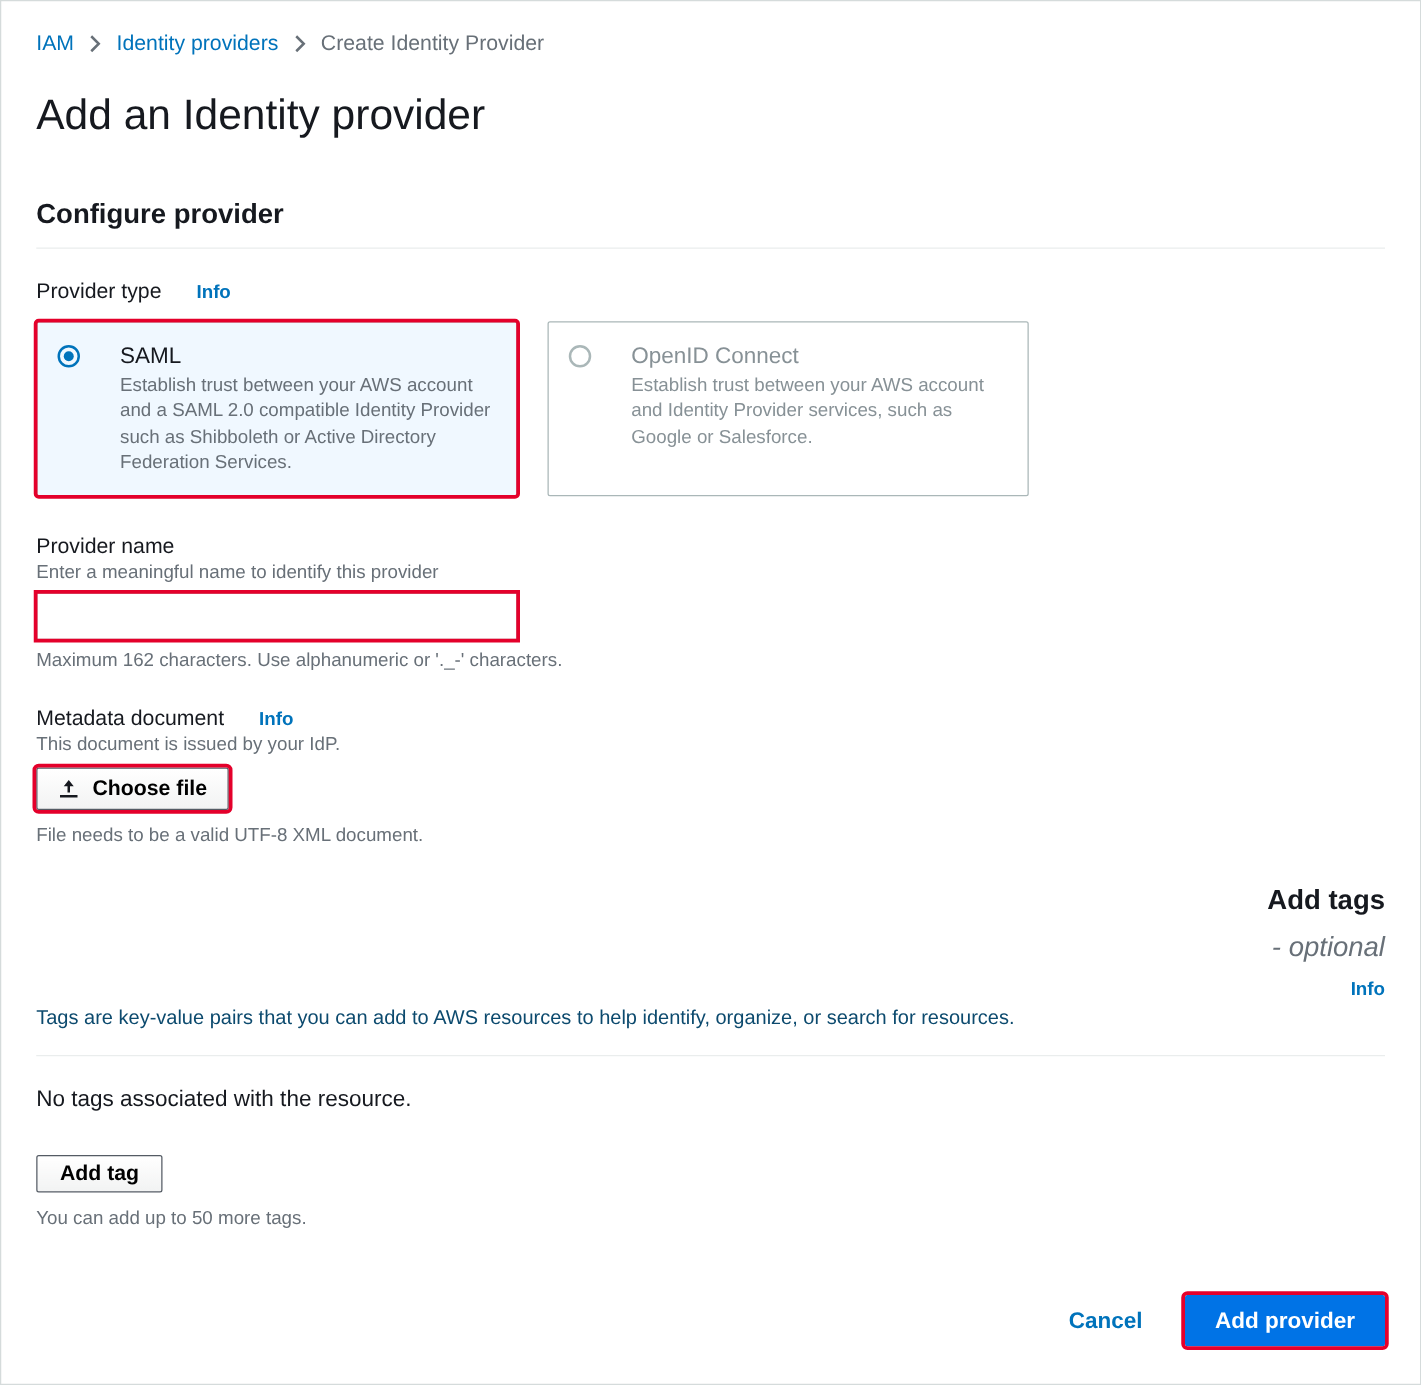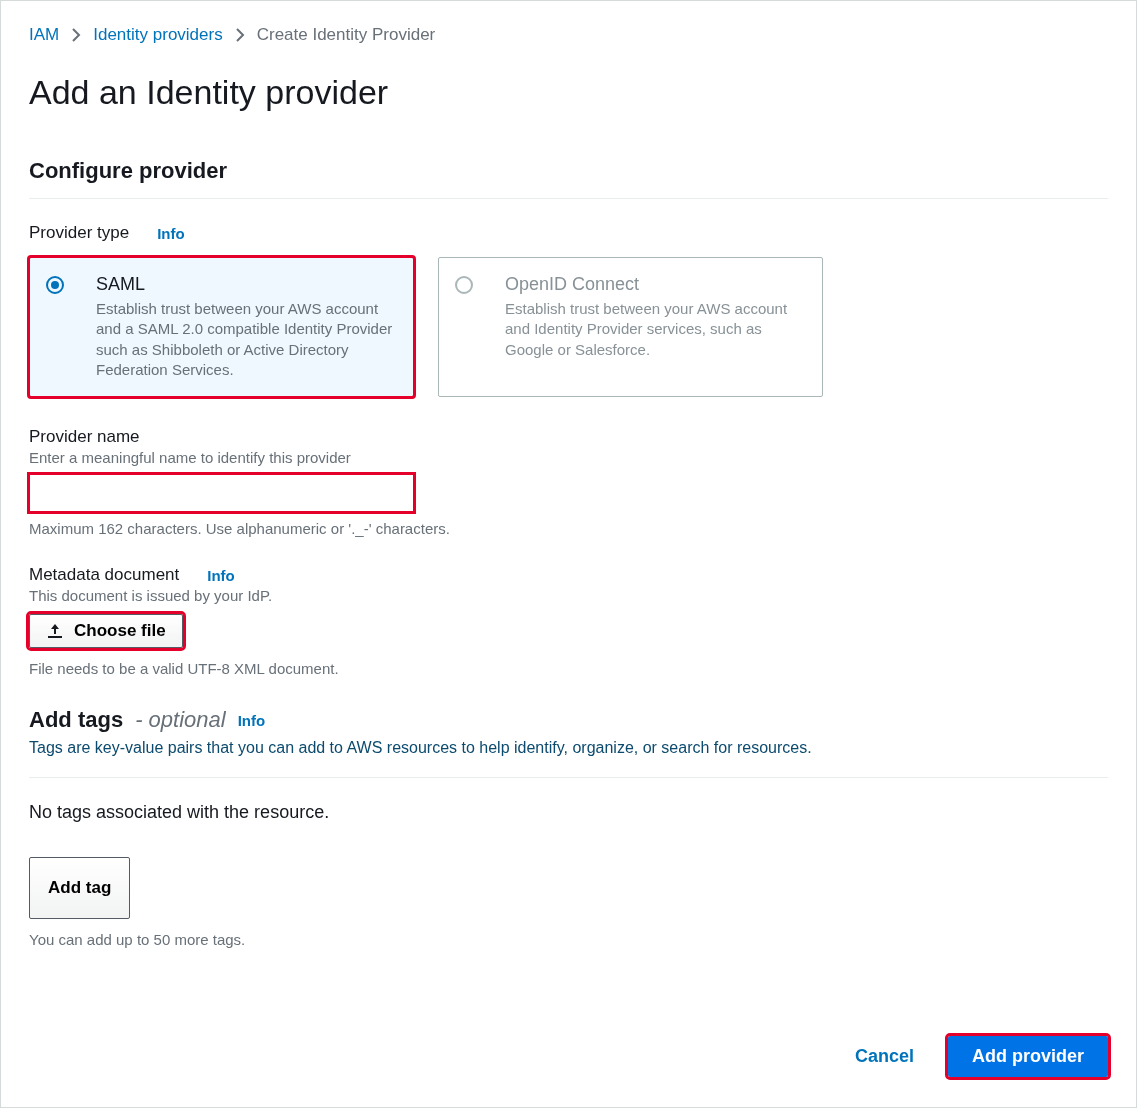--- a/index.html
+++ b/index.html
@@ -120,31 +120,32 @@
     outline: 3px solid #e4002b;
     outline-offset: 0;
     cursor: pointer;
     margin-top: 10px;
     margin-bottom: 10px;
   }
   .upload-icon { display:inline-flex; }
   
   .tags-heading {
     display: flex;
-    align-items: center;
+    align-items: flex-end;
     gap: 12px;
     margin-top: 30px;
+    flex-direction: column;
   }
   .tags-heading h2 { margin: 0; }
   .tags-heading .optional { font-style: italic; font-weight: 400; color: #687078; font-size: 22px; }
   .tags-desc { font-size: 16px; color:#0c4a6e; margin-top:6px; margin-bottom: 20px; }
   .no-tags-text { font-size: 18px; margin: 24px 0 34px 0; }
   .add-tag-btn {
     display:inline-block;
-    padding: 20px 18px;
+    padding: 4px 18px;
     font-size: 17px;
     font-weight: 700;
     border: 1px solid #545b64;
     background: linear-gradient(#fff,#f2f3f3);
     border-radius: 2px;
     cursor:pointer;
     margin-bottom: 10px;
   }
   
   .footer-actions {

